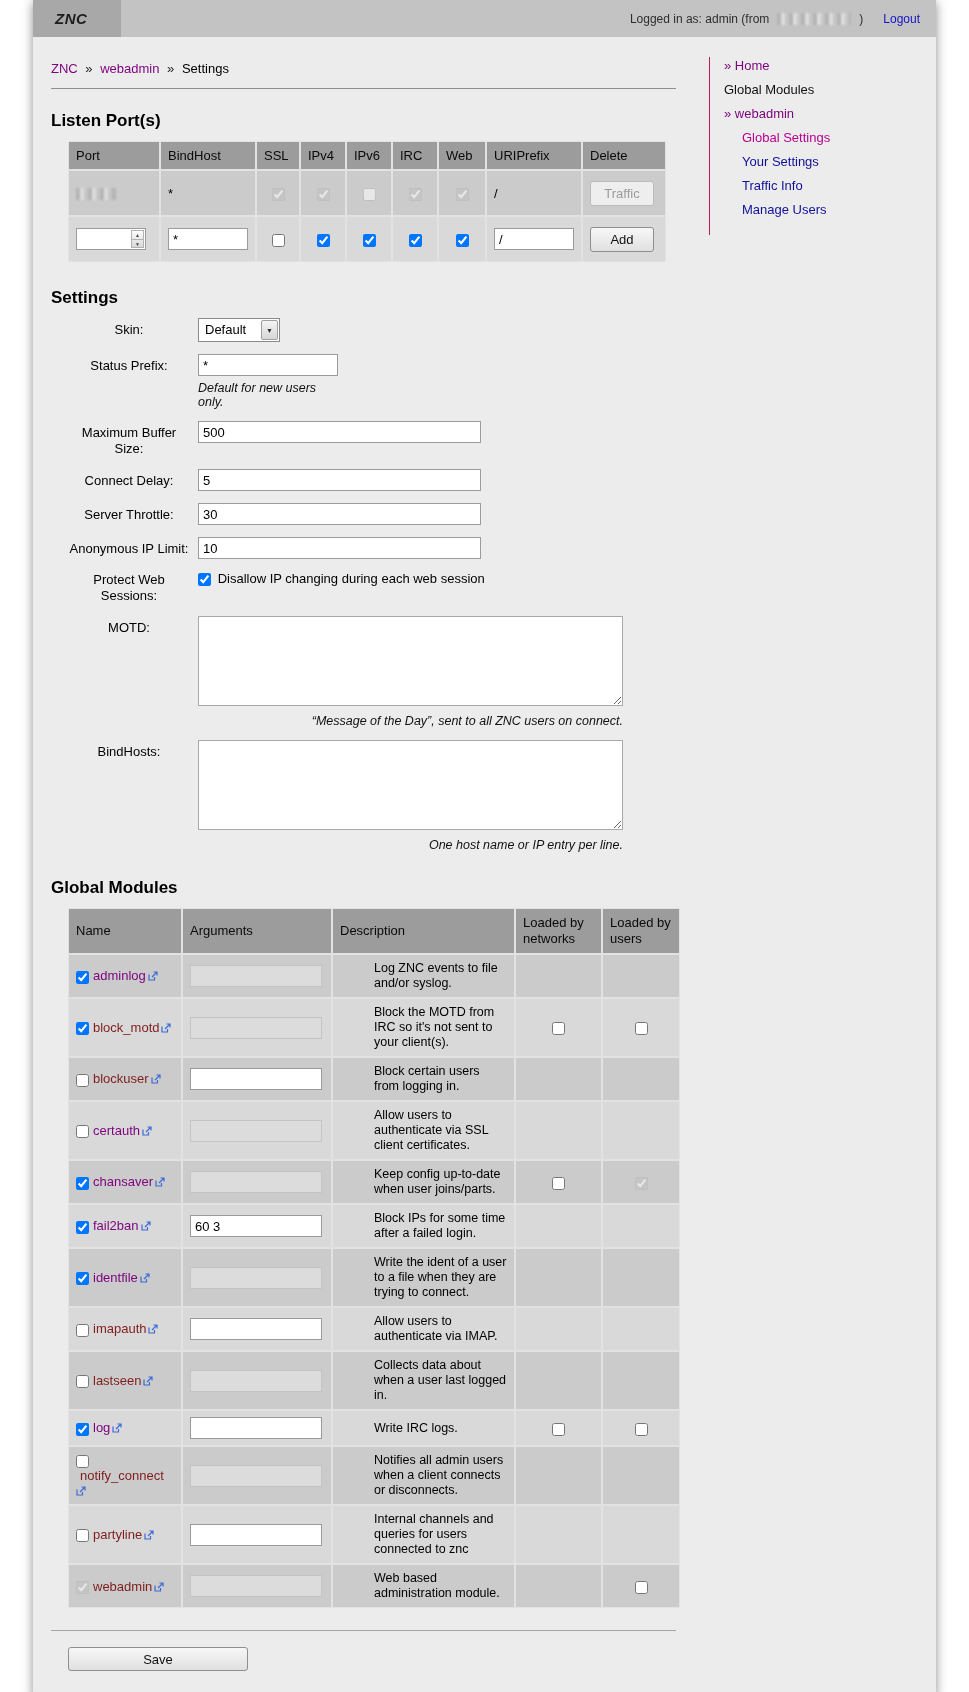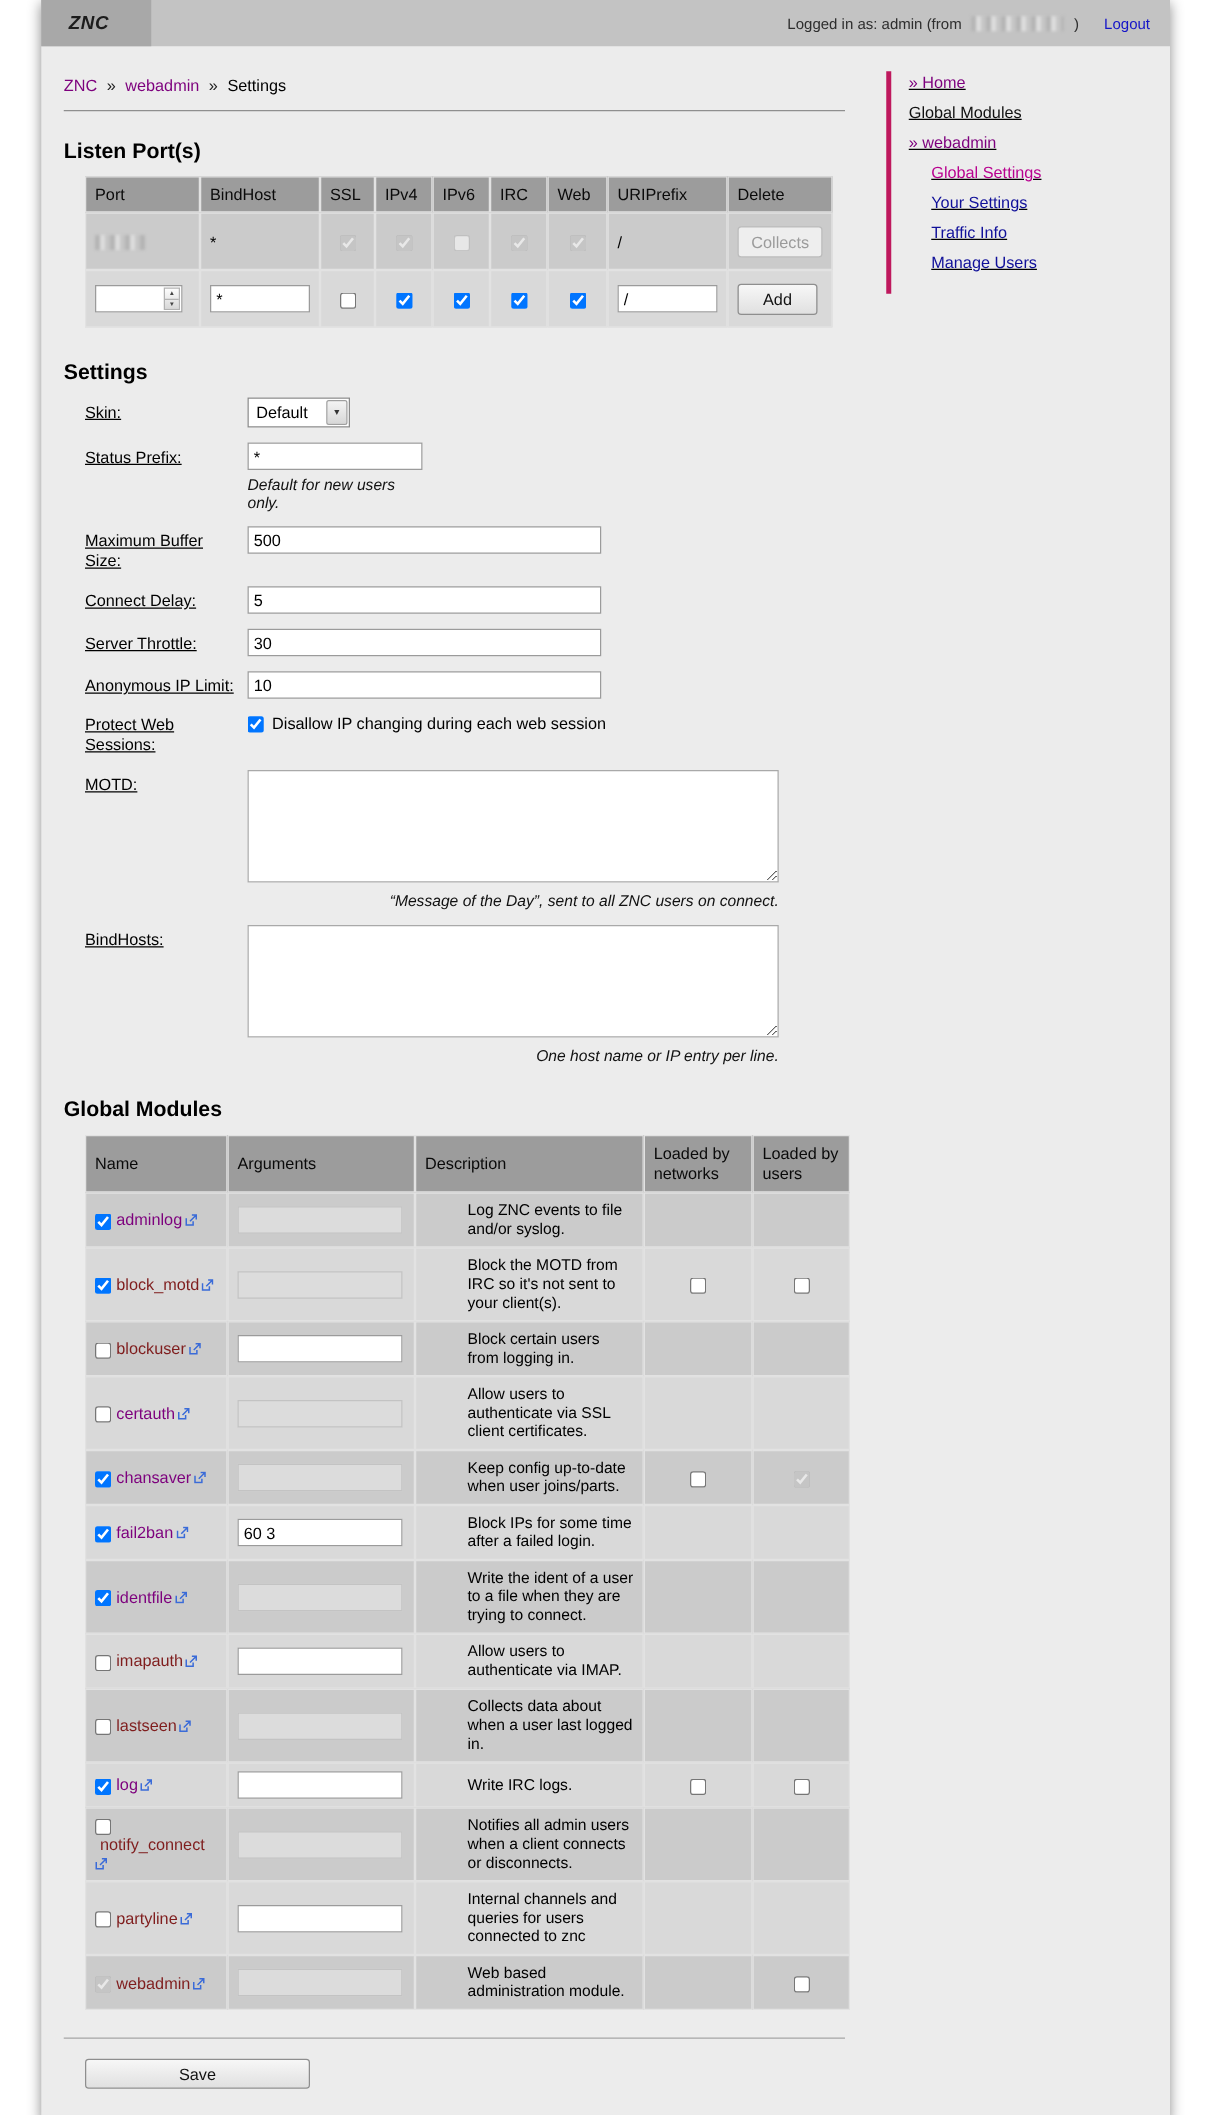--- a/index.html
+++ b/index.html
@@ -18,21 +18,21 @@
             background:repeating-linear-gradient(90deg,#b4b4b4 0 4px,#dddddd 4px 8px,#c6c6c6 8px 12px);
             filter:blur(1.1px); }
   .redact-ip { width:74px; margin:0 2px; }
   .redact-port { width:40px; }
   a.nav-link { color:#1414c8; text-decoration:none; }
   .logout { margin-left:14px; }
 
   
   .content { display:flex; align-items:flex-start; padding:20px 18px 26px 18px; }
   .main { width:644px; }
-  .sidebar { margin-left:14px; border-left:4px solid #be185d; padding:0 0 10px 14px; width:196px;text-decoration:underline; }
+  .sidebar { margin-left:14px; border-left:1px solid #be185d; padding:0 0 10px 14px; width:196px; }
 
   
   .breadcrumb { padding:4px 0 12px 0; border-bottom:1px solid #8f8f8f; width:625px; }
   .breadcrumb a { color:#7d007d; text-decoration:none; }
   .breadcrumb .sep { color:#222; margin:0 4px; }
 
   
   .side-item { margin-bottom:7px; line-height:17px; }
   .side-item a { text-decoration:none; }
   .purple-link { color:#7d007d; }
@@ -80,21 +80,21 @@
   .spin span + span { border-top:1px solid #b2b2b2; }
 
   
   .select { position:relative; width:82px; height:24px; background:#fff; border:1px solid #8a8a8a;
             line-height:22px; padding-left:6px; cursor:default; }
   .select .arrow-btn { position:absolute; right:1px; top:1px; width:17px; height:20px; border:1px solid #9f9f9f; border-radius:2px;
             background:linear-gradient(#f4f4f4,#d7d7d7); text-align:center; font-size:7px; line-height:19px; color:#333; }
 
   
   .form-row { display:flex; margin-bottom:12px; }
-  .form-label { width:122px; text-align:left; padding-top:4px; margin-right:8px; line-height:16px;text-decoration:underline; }
+  .form-label { width:122px; text-align:center; padding-top:4px; margin-right:8px; line-height:16px; }
   .form-control {  }
   .note { font-style:italic; font-size:12.5px; color:#111; margin-top:5px; }
   .note-right { text-align:right; }
   .w140 { width:140px; } .w283 { width:283px; }
   textarea { width:425px; height:90px; border:1px solid #a9a9a9; background:#fff; resize:both; font:13px "Liberation Sans",sans-serif; }
   .cb-row .form-label { padding-top:1px; }
   .cb-label-text { margin-left:3px; }
 
   
   .mod-table col.m-name { width:114px; } .mod-table col.m-args { width:150px; }
@@ -175,21 +175,21 @@
           <tbody>
             <tr class="dark">
               <td><span class="redact redact-port"></span></td>
               <td>*</td>
               <td class="cb-cell"><input type="checkbox" disabled="" checked="" style=""></td>
               <td class="cb-cell"><input type="checkbox" disabled="" checked="" style=""></td>
               <td class="cb-cell"><input type="checkbox" disabled="" style=""></td>
               <td class="cb-cell"><input type="checkbox" disabled="" checked="" style=""></td>
               <td class="cb-cell"><input type="checkbox" disabled="" checked="" style=""></td>
               <td>/</td>
-              <td><button class="btn" disabled="">Collects</button></td>
+              <td><button class="btn" disabled="">Traffic</button></td>
             </tr>
             <tr class="light">
               <td>
                 <span class="numwrap">
                   <input type="text" value="" style="">
                   <span class="spin">
                       <span>▲</span>
                       <span>▼</span>
                     </span>
                 </span>

